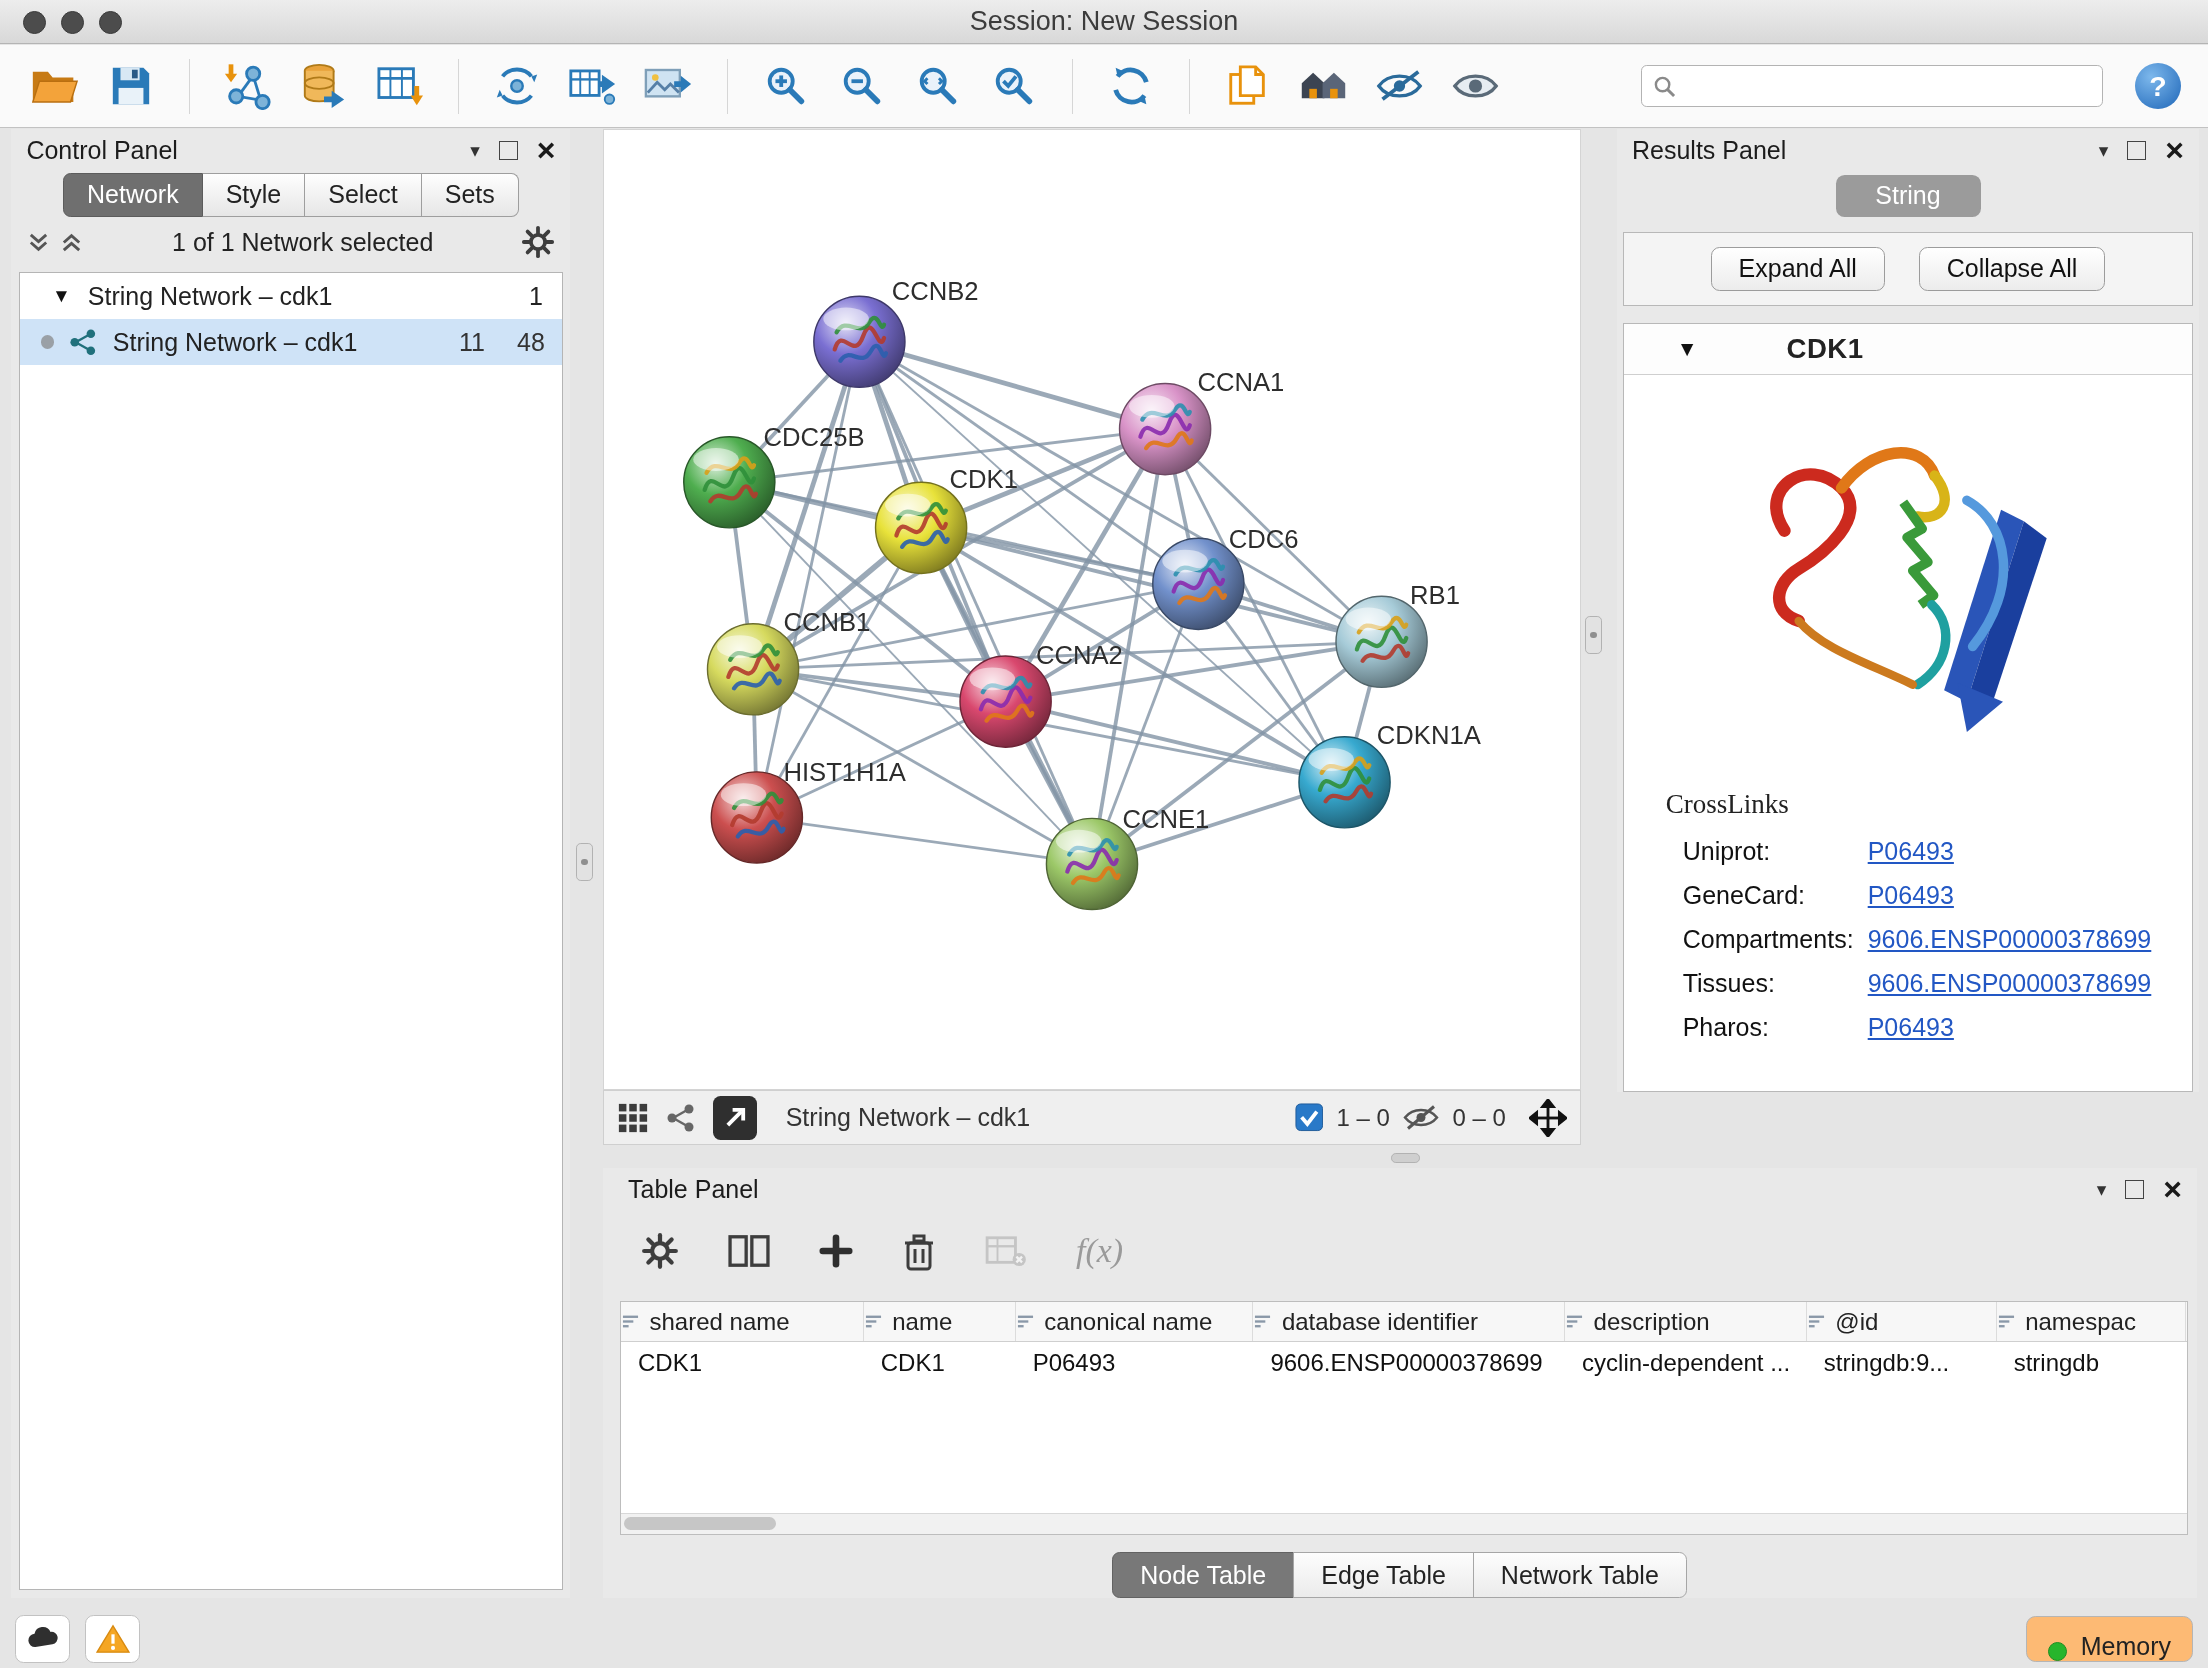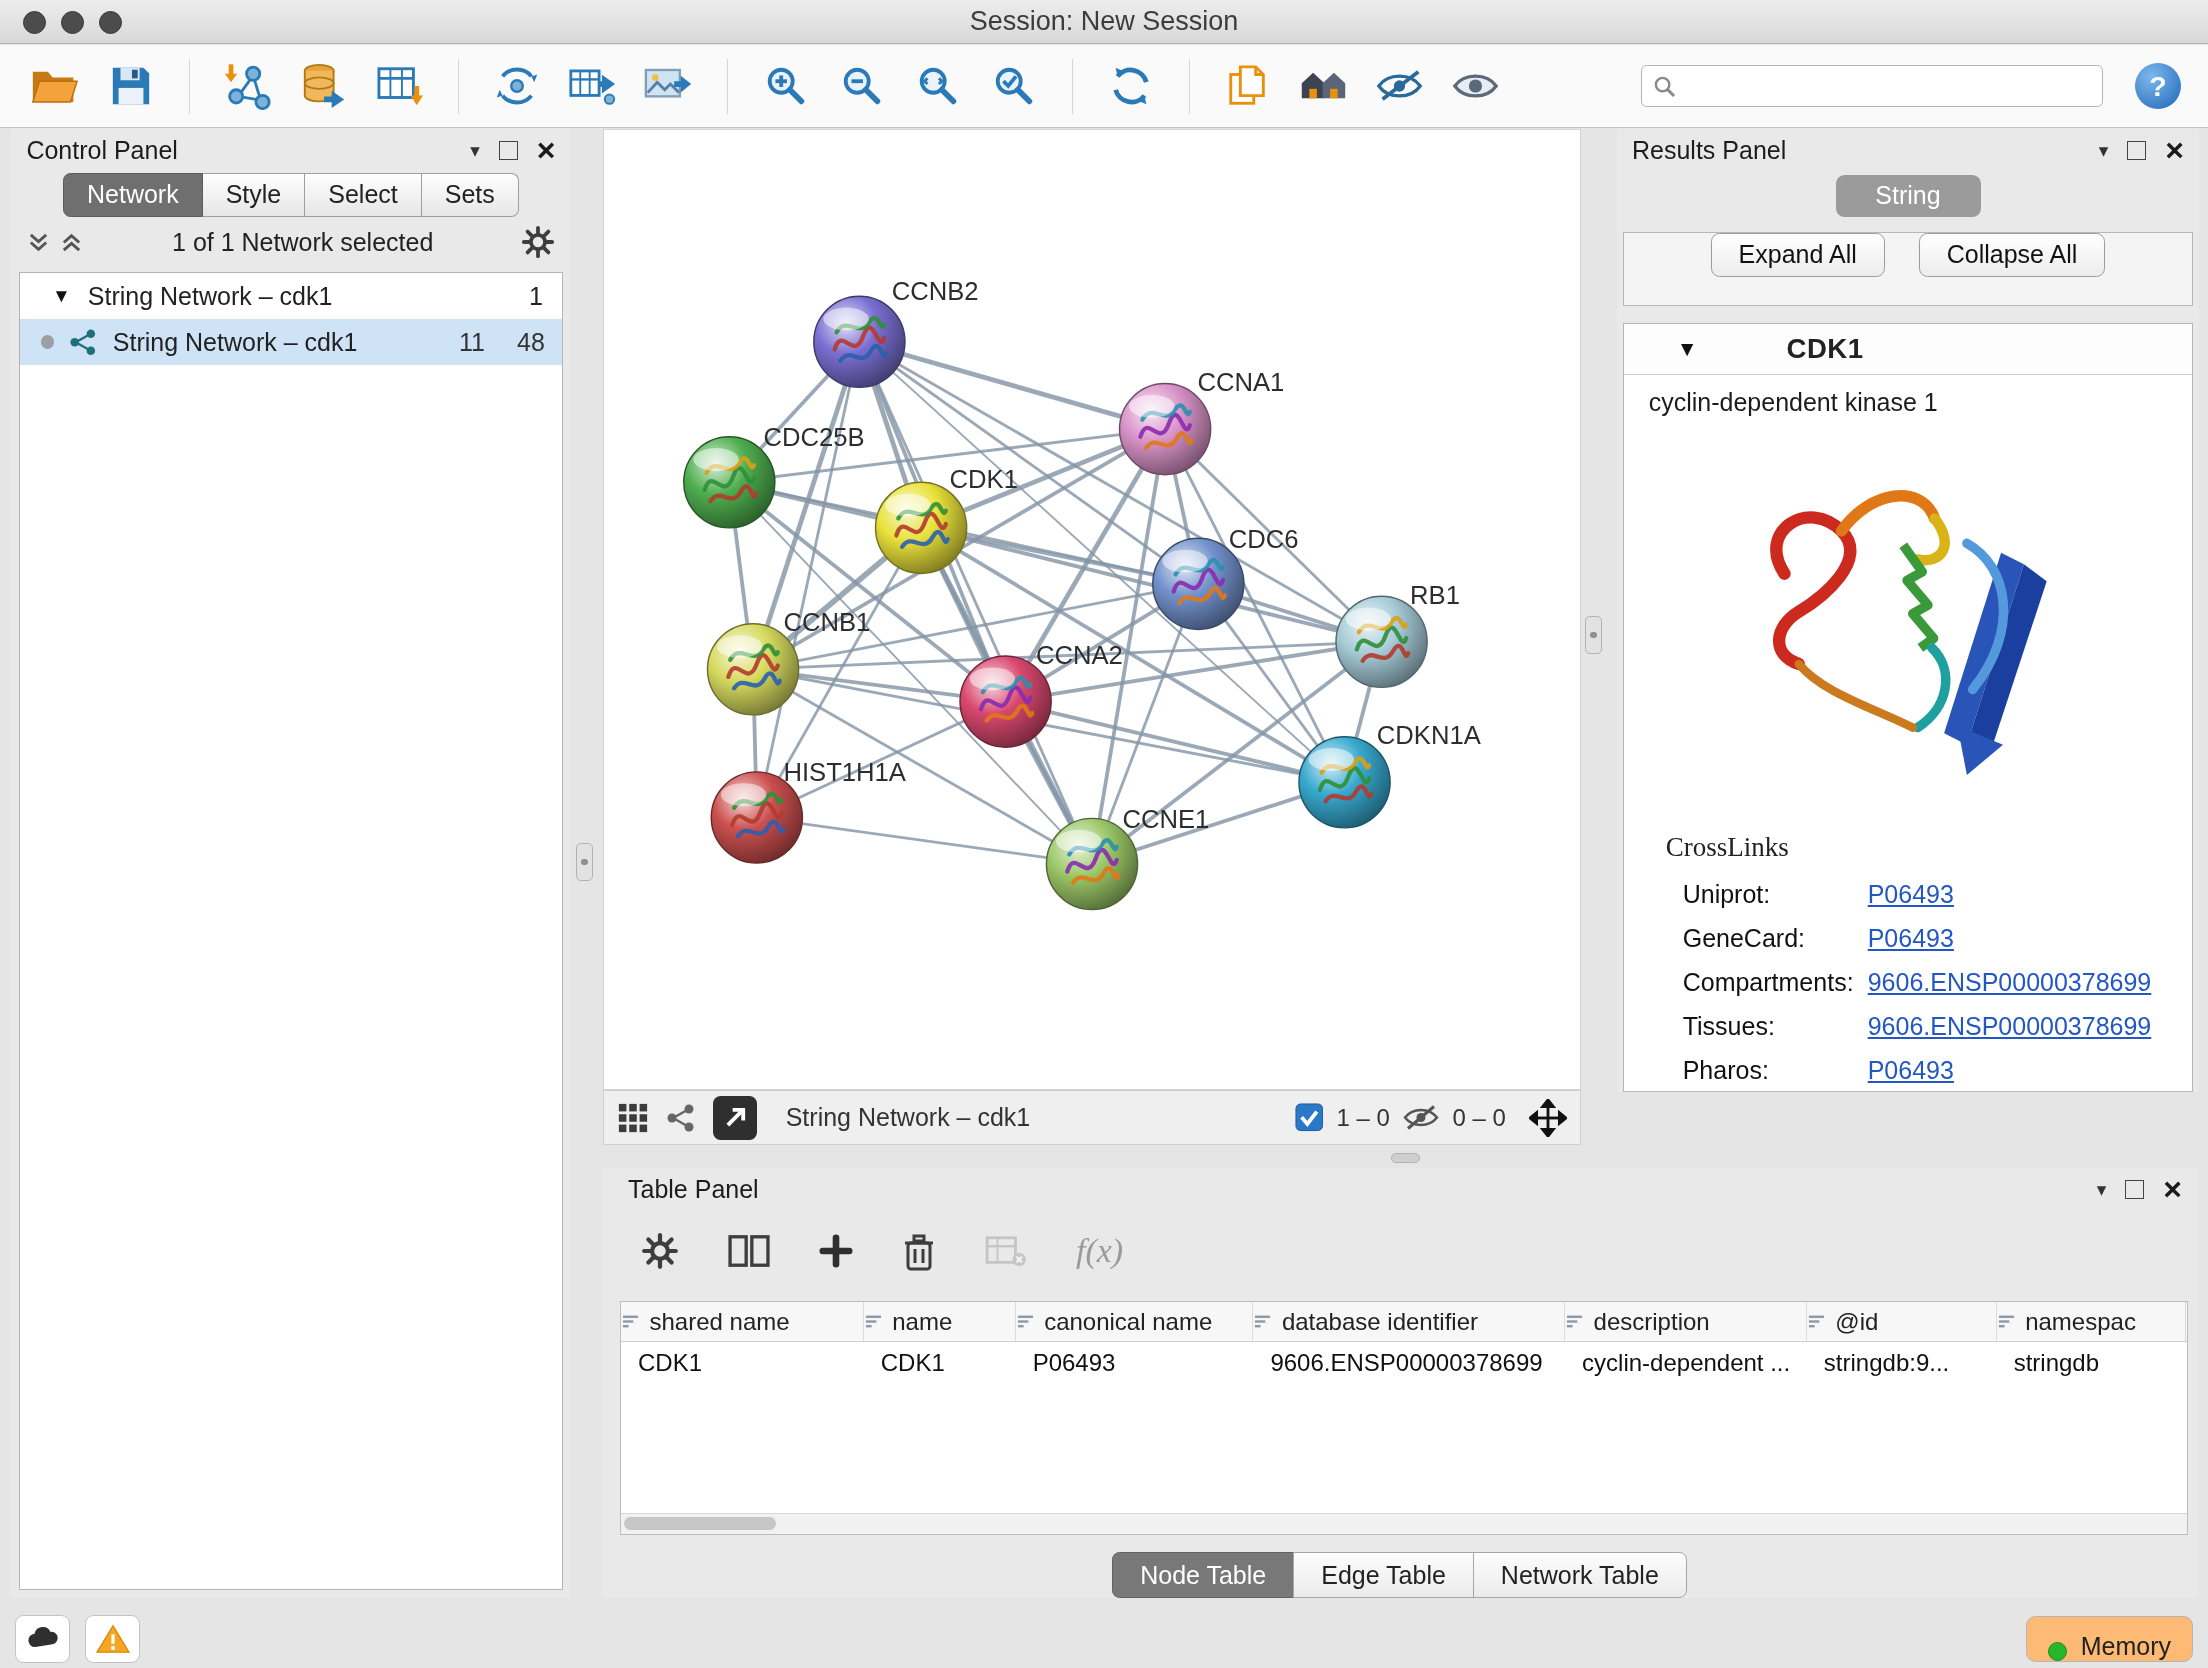--- a/index.html
+++ b/index.html
@@ -54,21 +54,21 @@
 .nb-right{margin-left:auto;display:flex;align-items:center;gap:13.3px}
 .nb-count{font-size:24px;color:#333}
 .birdseye{width:44px;height:44px;border-radius:7.6px;background:#2f2f2f;display:flex;align-items:center;justify-content:center}
 .handle{position:absolute;background:#e2e2e2;border:1px solid #b2b2b2;border-radius:4.8px;display:flex;align-items:center;justify-content:center}
 .handle .dot{width:6.7px;height:6.7px;border-radius:50%;background:#8f8f8f}
 #center-dot{position:absolute;left:1391px;top:1153px;width:28.5px;height:9.5px;border-radius:4.8px;background:#cfcfcf;border:1px solid #b2b2b2}
 
 
 #results-panel{position:absolute;left:1617px;top:129px;width:582px;height:963px;background:#e9e9e9}
 #rp-tab{margin:3.8px auto 0;width:145px;height:42px;background:#9b9b9b;color:#fff;display:flex;align-items:center;justify-content:center;border-radius:8.6px;font-size:25px}
-#rp-buttons-box{margin:15px 5.7px 0;border:1px solid #b8b8b8;background:#f4f4f4;height:74px;display:flex;justify-content:center;gap:34px}
+#rp-buttons-box{margin:15px 5.7px 0;border:1px solid #b8b8b8;background:#f4f4f4;height:74px;display:flex;align-items:center;justify-content:center;gap:34px}
 .rp-btn{height:44px;padding:0 27px;border:1px solid #9c9c9c;border-radius:8.6px;background:linear-gradient(#ffffff,#ececec);font-size:25px;display:flex;align-items:center;color:#111}
 #rp-main-box{position:absolute;left:5.7px;right:5.7px;top:194px;bottom:0;background:#fff;border:1px solid #b8b8b8;overflow:hidden}
 .entry-header{height:51px;border-bottom:1px solid #cfcfcf;display:flex;align-items:center;padding-left:53px;background:#fdfdfd}
 .entry-caret{font-size:21px;color:#111}
 .entry-name{margin-left:89px;font-weight:bold;font-size:27.6px;letter-spacing:0.5px}
 .entry-desc{padding:13.3px 0 0 25px;font-size:25px;color:#1c1c1c}
 #protein-img{margin:13.3px auto 0;display:block}
 .cl-title{margin:32px 0 9.5px 42px;font-weight:normal;font-size:27px;font-family:"Liberation Serif",serif}
 .cl-row{display:flex;height:44px;align-items:center}
 .cl-label{width:185px;margin-left:59px;font-size:25px;color:#111}
@@ -645,21 +645,20 @@
   <div id="rp-tab">String</div>
   <div id="rp-buttons-box">
     <span class="rp-btn">Expand All</span>
     <span class="rp-btn">Collapse All</span>
   </div>
   <div id="rp-main-box">
     <div class="entry-header">
       <span class="entry-caret">▼</span>
       <span class="entry-name">CDK1</span>
     </div>
-    <div class="entry-desc">cyclin-dependent kinase 1</div>
     <svg id="protein-img" width="380" height="369" viewBox="0 0 400 388">
       <path d="M70 150 C40 105 95 70 130 105 C160 135 110 175 85 190 C60 205 55 235 85 245" fill="none" stroke="#cc2a1e" stroke-width="13" stroke-linecap="round"></path>
       <path d="M130 105 C160 62 215 55 228 92" fill="none" stroke="#e07818" stroke-width="12" stroke-linecap="round"></path>
       <path d="M228 92 C250 120 235 140 210 135" fill="none" stroke="#d8b418" stroke-width="11" stroke-linecap="round"></path>
       <path d="M195 120 l20 28 -16 9 22 26 -16 9 22 26 -14 10" fill="none" stroke="#3a9a3a" stroke-width="10" stroke-linejoin="round"></path>
       <path d="M225 228 C250 252 242 292 210 312" fill="none" stroke="#1fa0a0" stroke-width="10" stroke-linecap="round"></path>
       <polygon points="298,128 322,140 262,330 238,318" fill="#2a55b8"></polygon>
       <polygon points="322,140 346,158 286,340 262,330" fill="#1a3f9e"></polygon>
       <polygon points="252,310 300,330 262,362" fill="#2a55b8"></polygon>
       <path d="M262 118 C306 142 318 210 268 272" fill="none" stroke="#5599dd" stroke-width="10" stroke-linecap="round"></path>

